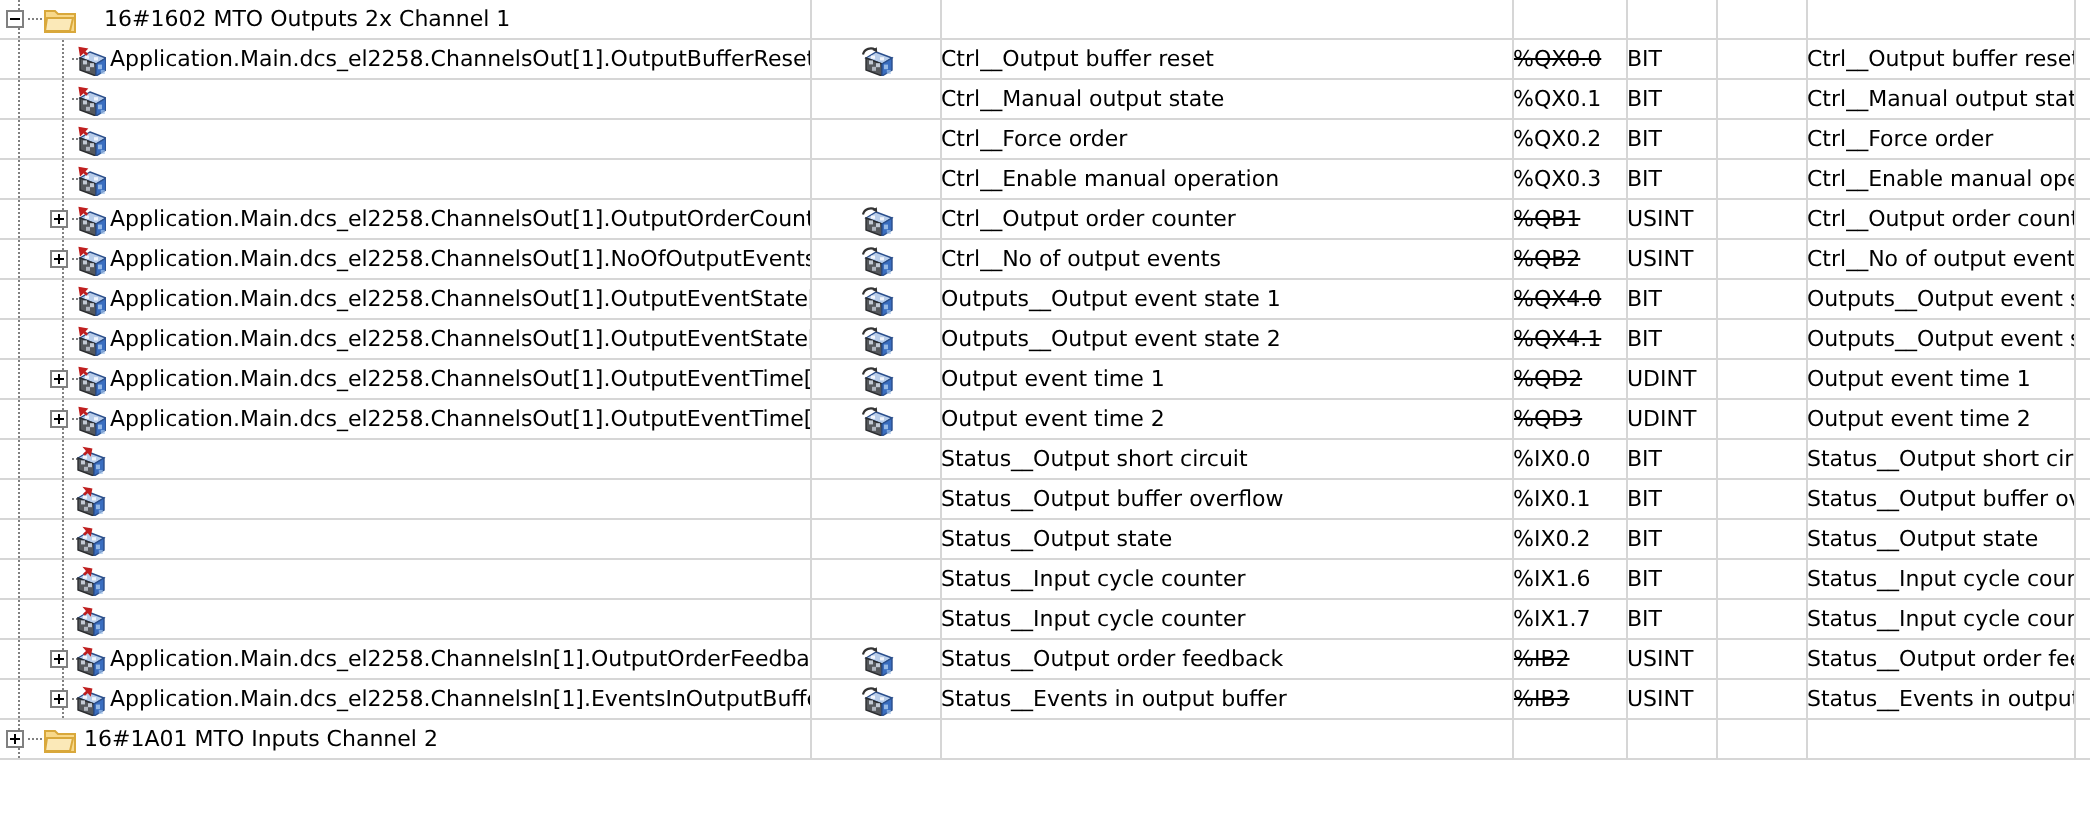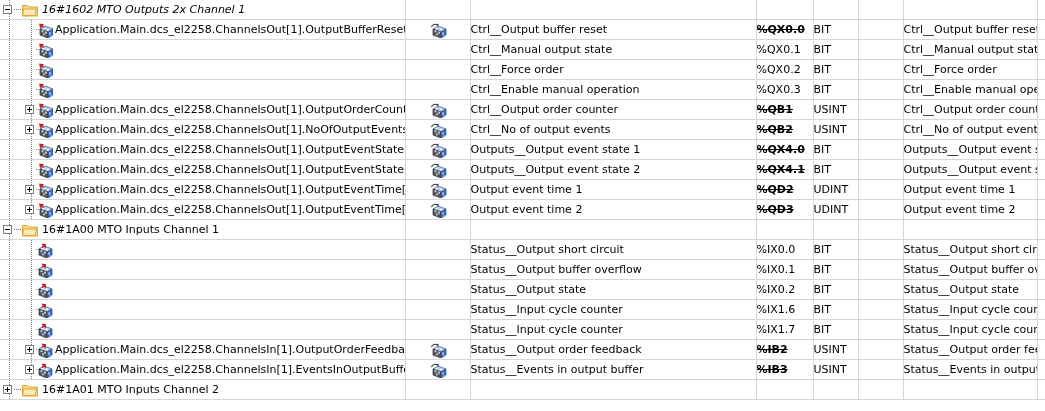--- a/index.html
+++ b/index.html
@@ -131,21 +131,21 @@
   }
 
   .txt {
     position: absolute;
     top: 0;
     line-height: 19px;
     white-space: nowrap;
   }
 
   .cellpad { padding-left: 5px; }
-  .strike { text-decoration: line-through; font-weight: bold; }
+  .strike { text-decoration: line-through; }
 
   .row-folder .txt { font-size: 11px; }
 </style>
 </head>
 <body>
 
 <table id="io-table">
   <colgroup>
     <col class="col-var">
     <col class="col-map">
@@ -160,21 +160,21 @@
       <tr class="row-folder">
         <td class="varcell">
           <span class="tree">
             <span class="rail rail-a"></span>
             <span class="hconn" style="left:14px;width:7px;"></span>
             <span class="expander minus" style="left:3px;"></span>
             <span class="folder" style="left:22px;"><svg width="16" height="13" viewBox="0 0 16 13">
                 <path d="M0.5 1.5 L5.5 1.5 L7 3 L15.5 3 L15.5 12 L0.5 12 Z" fill="#f8d889" stroke="#d9a83b" stroke-width="1"></path>
                 <path d="M1.5 5 L14.5 5 L13 11.5 L0.5 11.5 Z" fill="#fbe9b8" stroke="#d9a83b" stroke-width="1"></path>
               </svg></span>
-            <span class="txt" style="left:42px;font-style:italic;">16#1602 MTO Outputs 2x Channel 1</span>
+            <span class="txt" style="left:52px;">16#1602 MTO Outputs 2x Channel 1</span>
           </span>
         </td>
         <td></td>
         <td class="cellpad"></td>
         <td class="cellpad"></td>
         <td class="cellpad"></td>
         <td class="cellpad"></td>
         <td class="cellpad"></td>
         <td class="col-pad"></td>
       </tr>
@@ -624,41 +624,20 @@
               <path d="M8.4 0.6 L8.6 3.2 L6.2 2.0 Z" fill="#333333"></path>
             </svg></span>
         </td>
         <td class="cellpad">Output event time 2</td>
         <td class="cellpad strike">%QD3</td>
         <td class="cellpad">UDINT</td>
         <td class="cellpad"></td>
         <td class="cellpad">Output event time 2</td>
         <td class="col-pad"></td>
       </tr>
-      <tr class="row-folder">
-        <td class="varcell">
-          <span class="tree">
-            <span class="rail rail-a"></span>
-            <span class="hconn" style="left:14px;width:7px;"></span>
-            <span class="expander minus" style="left:3px;"></span>
-            <span class="folder" style="left:22px;"><svg width="16" height="13" viewBox="0 0 16 13">
-                <path d="M0.5 1.5 L5.5 1.5 L7 3 L15.5 3 L15.5 12 L0.5 12 Z" fill="#f8d889" stroke="#d9a83b" stroke-width="1"></path>
-                <path d="M1.5 5 L14.5 5 L13 11.5 L0.5 11.5 Z" fill="#fbe9b8" stroke="#d9a83b" stroke-width="1"></path>
-              </svg></span>
-            <span class="txt" style="left:42px;">16#1A00 MTO Inputs Channel 1</span>
-          </span>
-        </td>
-        <td></td>
-        <td class="cellpad"></td>
-        <td class="cellpad"></td>
-        <td class="cellpad"></td>
-        <td class="cellpad"></td>
-        <td class="cellpad"></td>
-        <td class="col-pad"></td>
-      </tr>
       <tr class="row-var">
         <td class="varcell">
           <span class="tree">
             <span class="rail rail-a"></span>
             <span class="rail rail-b"></span>
             <span class="hconn" style="left:36px;width:7px;"></span>
             <span class="cube" style="left:38px;"><svg width="15" height="15" viewBox="0 0 15 15">
                 <g transform="translate(1,2)">
                   <path d="M5 1 L13 4 L8 7 L0 4 Z" fill="#b8cdea" stroke="#2b4f8c" stroke-width="0.7"></path>
                   <path d="M0 4 L8 7 L8 13 L0 10 Z" fill="#55585c" stroke="#2b2d30" stroke-width="0.7"></path>

